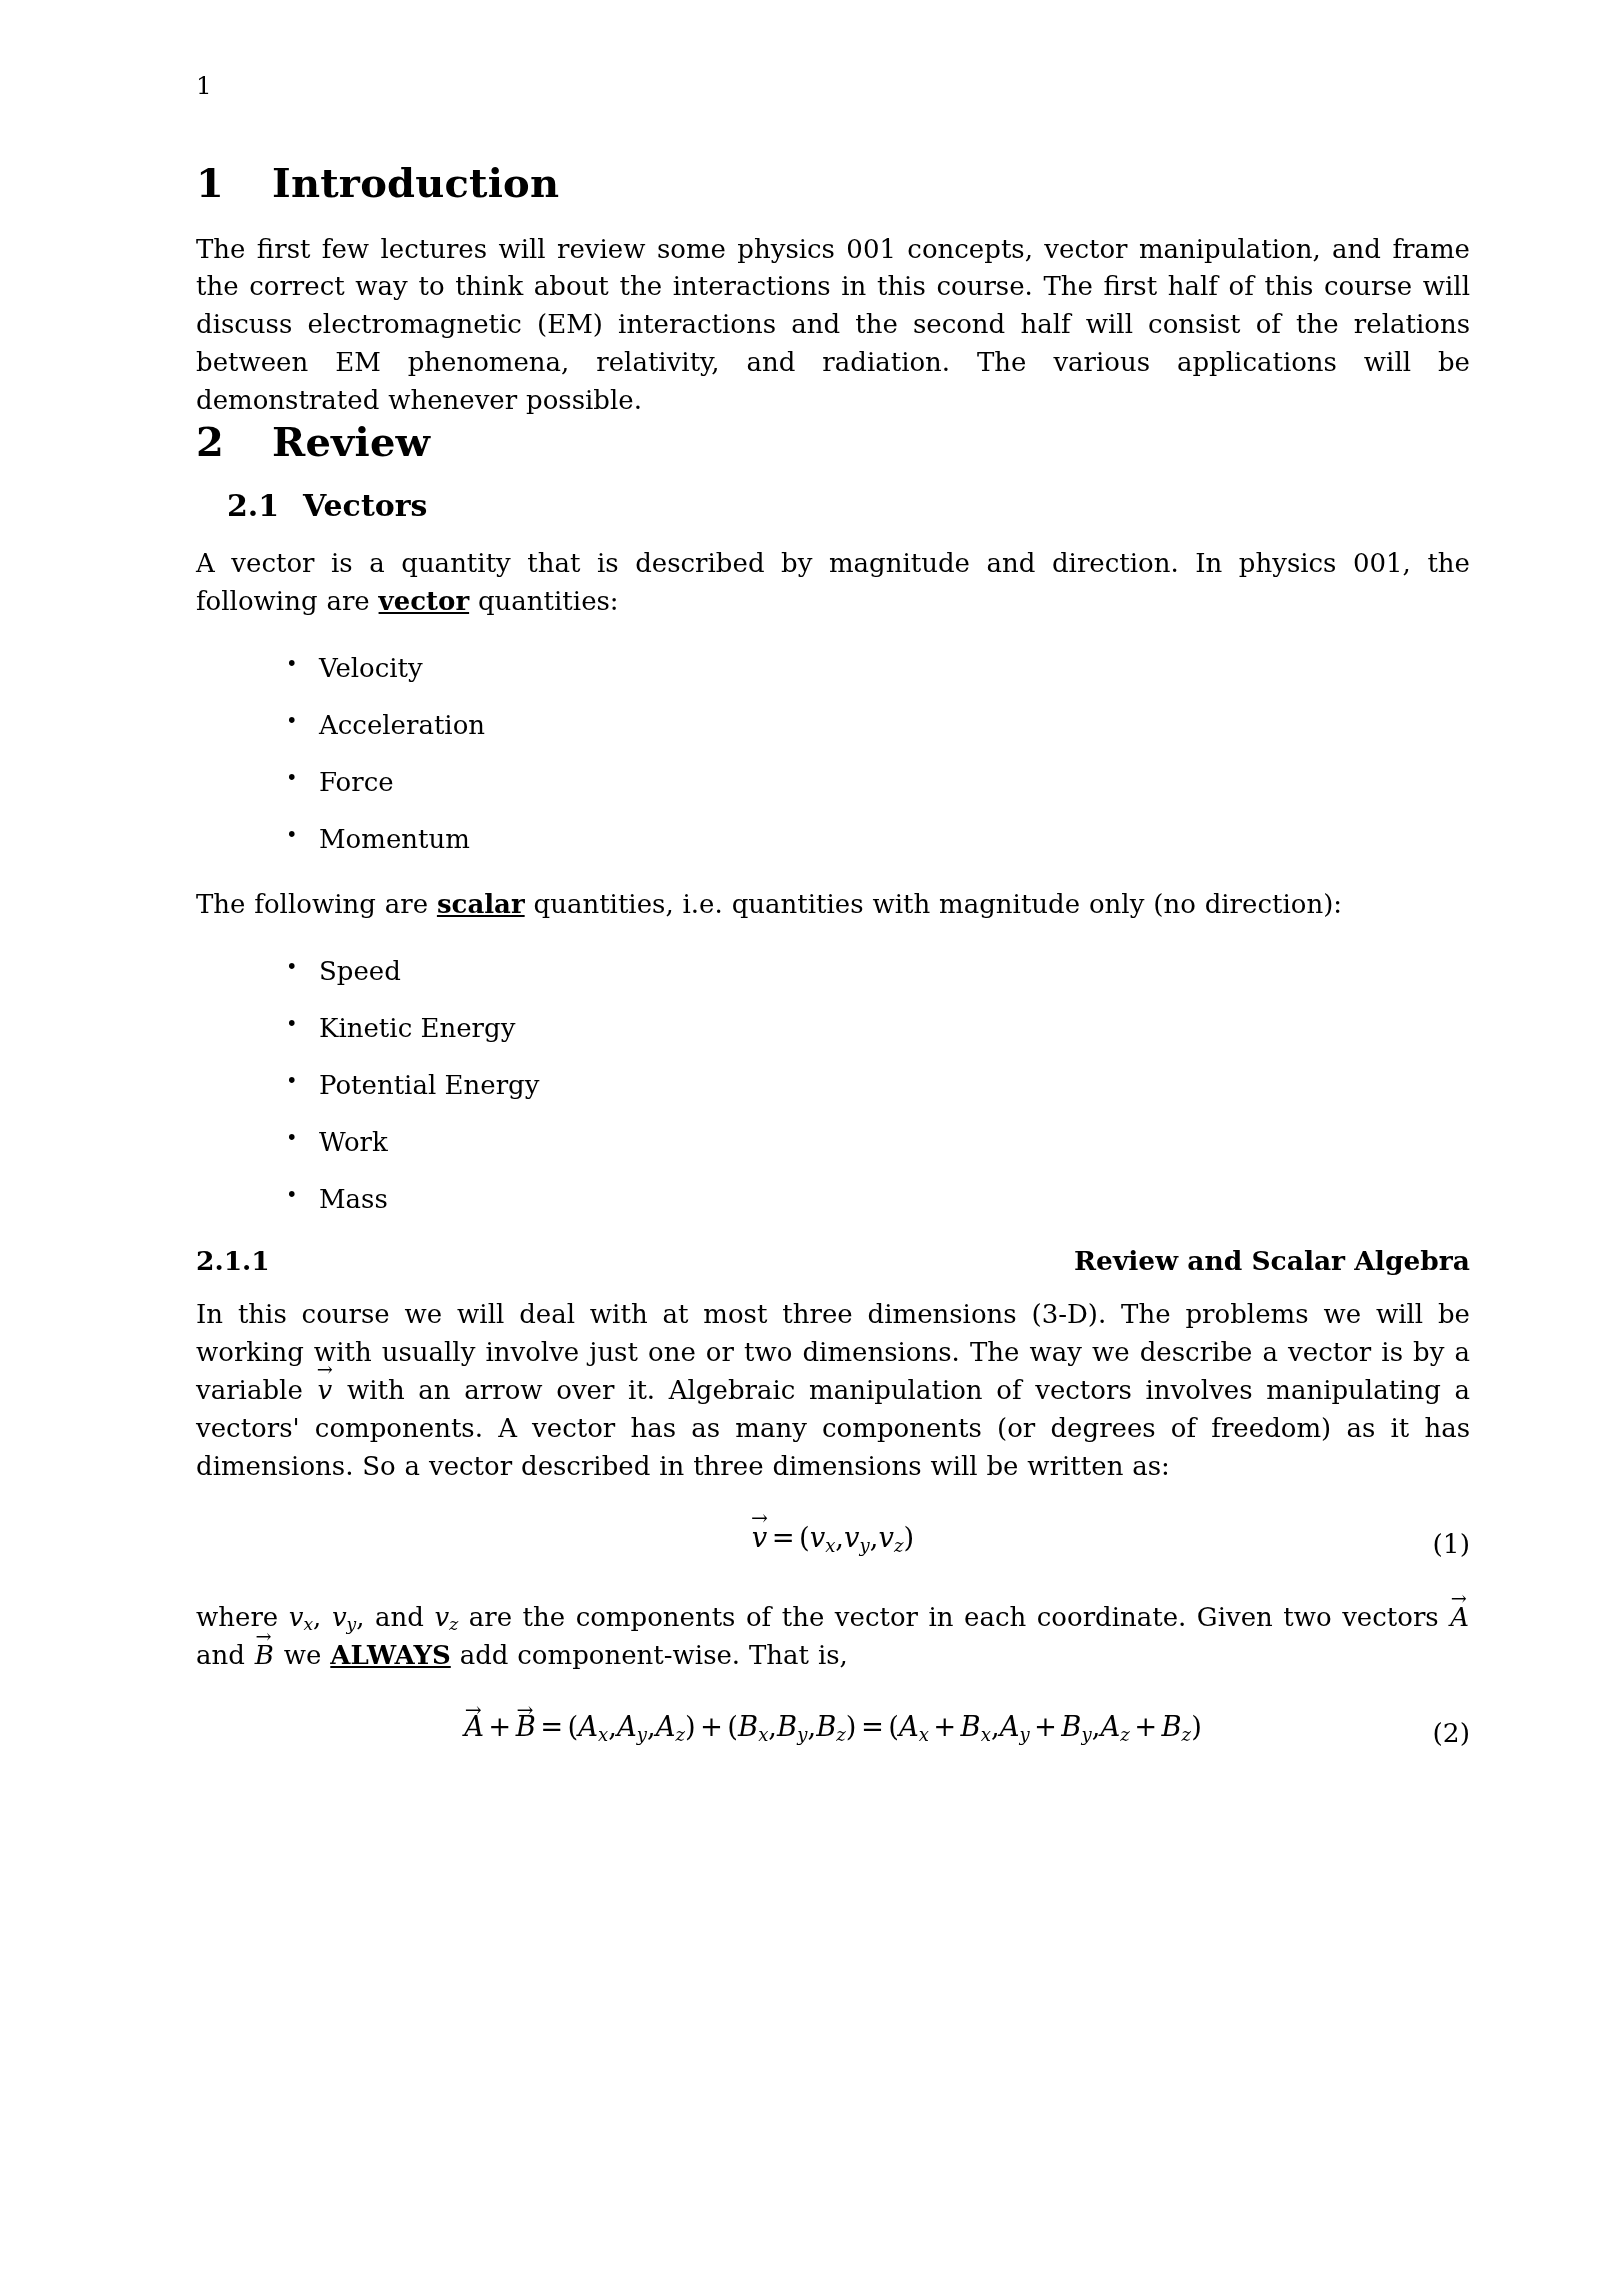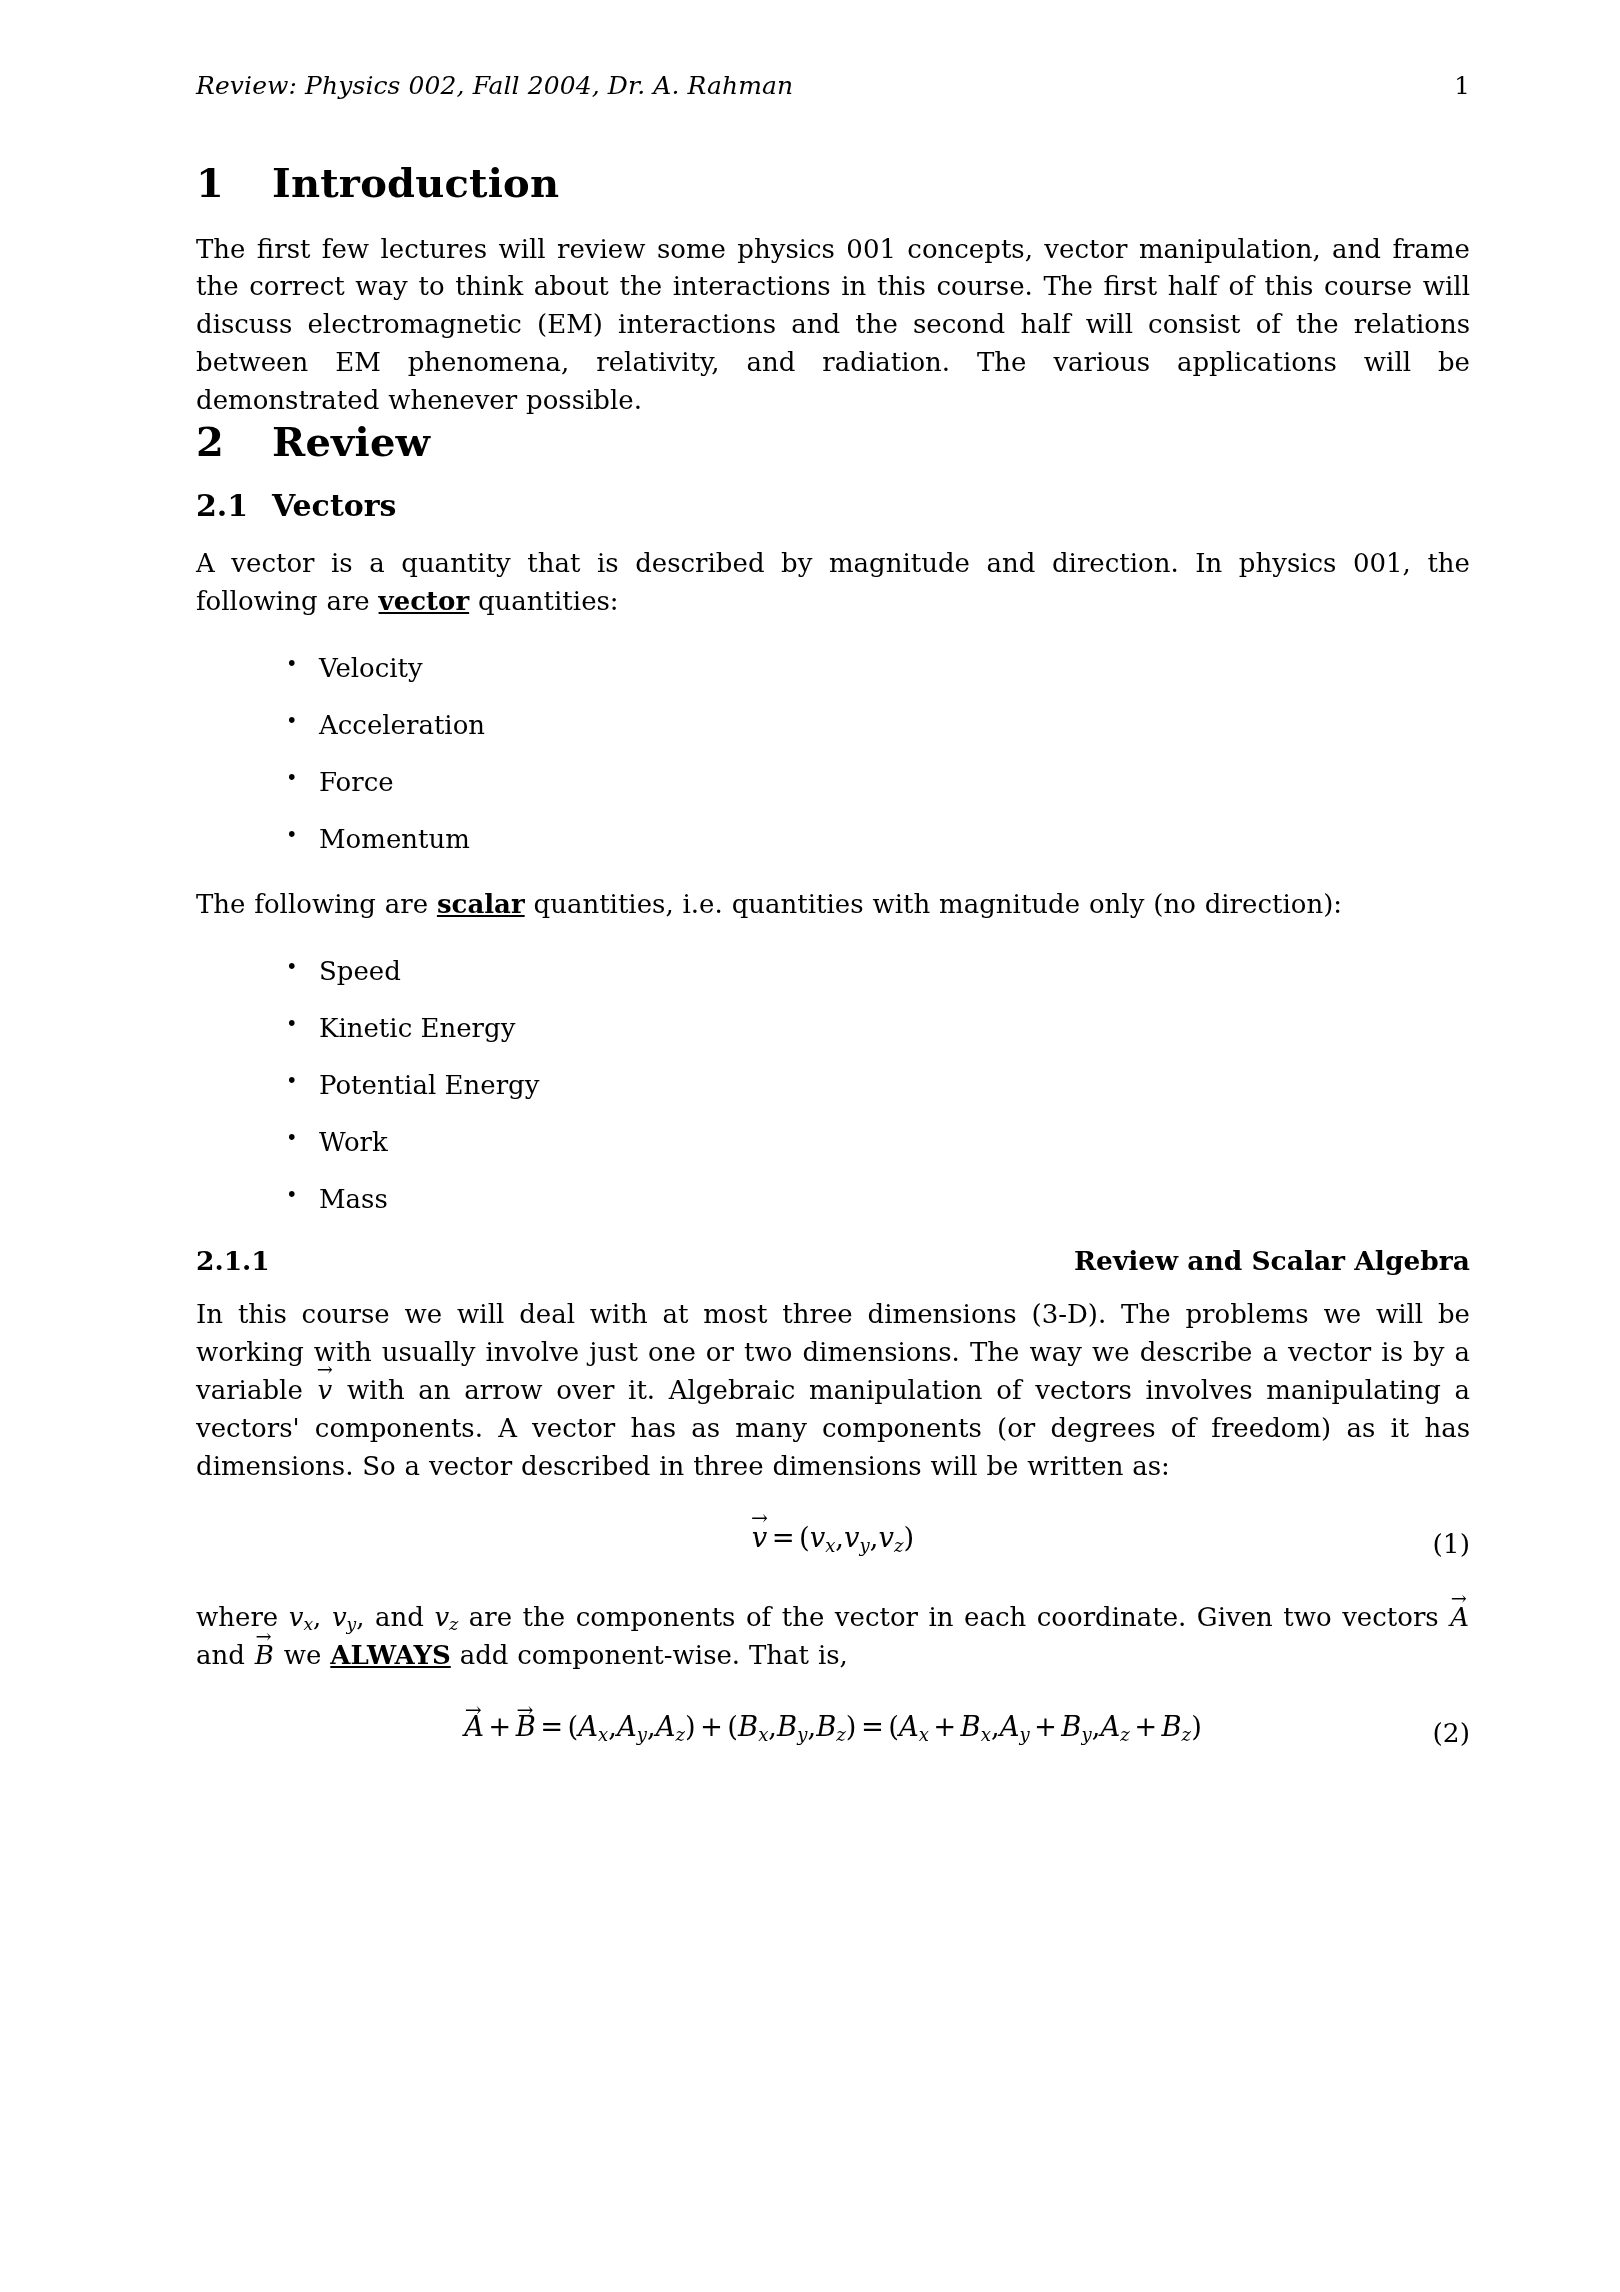--- a/index.html
+++ b/index.html
@@ -54,21 +54,21 @@
   }
   h1.section .num { width: 76px; flex: none; }
 
   h2.subsection {
     font-size: 30px;
     font-weight: bold;
     margin: 0 0 21.6px 0;
     line-height: 1.15;
     display: flex;
   }
-  h2.subsection .num { width: 76px; flex: none; }
+  h2.subsection .num { width: 76px; flex: none; margin-left: 31px; }
 
   h3.subsubsection {
     font-size: 26.5px;
     font-weight: bold;
     margin: 0 0 19.6px 0;
     line-height: 1.15;
     display: flex;
   }
   h3.subsubsection .num { width: 90px; flex: none; }
 
@@ -168,21 +168,20 @@
   .comma { font-style: normal; }
   .sectsym { font-style: normal; }
 </style>
 </head>
 <body>
 
 <div class="page">
   <div class="content">
 
     <div class="running-head">
-      <span>Review: Physics 002, Fall 2004, Dr. A. Rahman</span>
       <span class="folio">1</span>
     </div>
 
     <h1 class="section">
       <span class="num">1</span>
       <span>Introduction</span>
     </h1>
 
     <p class="body">The first few lectures will review some physics 001 concepts, vector manipulation, and frame the correct way to think about the interactions in this course. The first half of this course will discuss electromagnetic (EM) interactions and the second half will consist of the relations between EM phenomena, relativity, and radiation. The various applications will be demonstrated whenever possible.</p>
 

